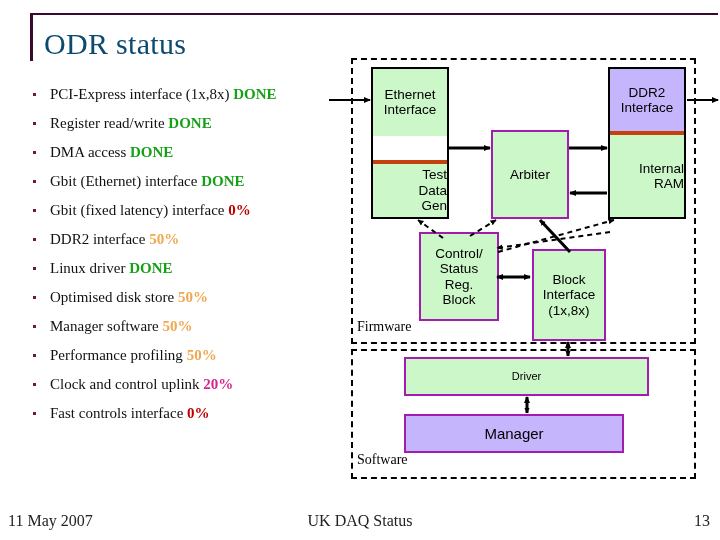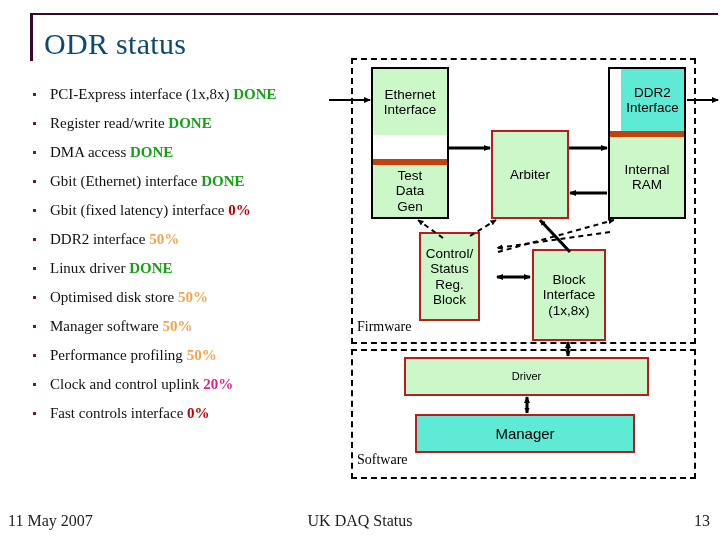--- a/index.html
+++ b/index.html
@@ -98,34 +98,34 @@
     font-family: "Liberation Serif", "DejaVu Serif", serif;
     font-size: 14px;
     color: #000000;
   }
   #firmware-label { left: 357px; top: 319px; }
   #software-label { left: 357px; top: 452px; }
 
   .blk {
     position: absolute;
     box-sizing: border-box;
-    border: 2px solid #b91c1c;
+    border: 2px solid #a21caf;
     display: flex;
     flex-direction: column;
     align-items: center;
     justify-content: center;
     font-family: "Liberation Sans", "DejaVu Sans", sans-serif;
     font-size: 13.5px;
     line-height: 15.5px;
     color: #000000;
     text-align: center;
     background: #CCF7C8;
   }
   .green  { background: #CCF7C8; }
-  .orange { background: #5eead4; margin-left: 11px; }
+  .orange { background: #c4b5fd; }
 
   
   .stack {
     position: absolute;
     box-sizing: border-box;
     border: 2px solid #000000;
     display: flex;
     flex-direction: column;
   }
   .stack > div {
@@ -133,32 +133,32 @@
     display: flex;
     flex-direction: column;
     align-items: center;
     justify-content: center;
     font-family: "Liberation Sans", "DejaVu Sans", sans-serif;
     font-size: 13.5px;
     line-height: 15.5px;
     text-align: center;
     color: #000000;
   }
-  .stack > div + div { border-top: 6px solid #c2410c; }
+  .stack > div + div { border-top: 4px solid #c2410c; align-items: flex-end; }
 
   #eth-stack { left: 371px; top: 67px;  width: 78px;  height: 152px; gap: 24px; }
   #eth-if    { height: 80px; }
   #tdg       { height: 68px; }
 
   #mem-stack { left: 608px; top: 67px;  width: 78px;  height: 152px; }
   #ddr2-if   { height: 62px; }
   #int-ram   { height: 86px; }
 
   #arbiter   { left: 491px; top: 130px; width: 78px;  height: 89px; }
-  #csrb      { left: 419px; top: 232px; width: 61px;  height: 89px; }
+  #csrb      { left: 419px; top: 232px; width: 80px;  height: 89px; }
   #pcie      { left: 532px; top: 249px; width: 74px;  height: 92px; }
   #driver    { left: 404px; top: 357px; width: 245px; height: 39px; font-size: 11px;}
   #manager   { left: 404px; top: 414px; width: 220px; height: 39px; font-size: 15px; justify-content: center;}
 
   #footer {
     position: absolute;
     left: 0;
     top: 512px;
     width: 720px;
     height: 20px;

